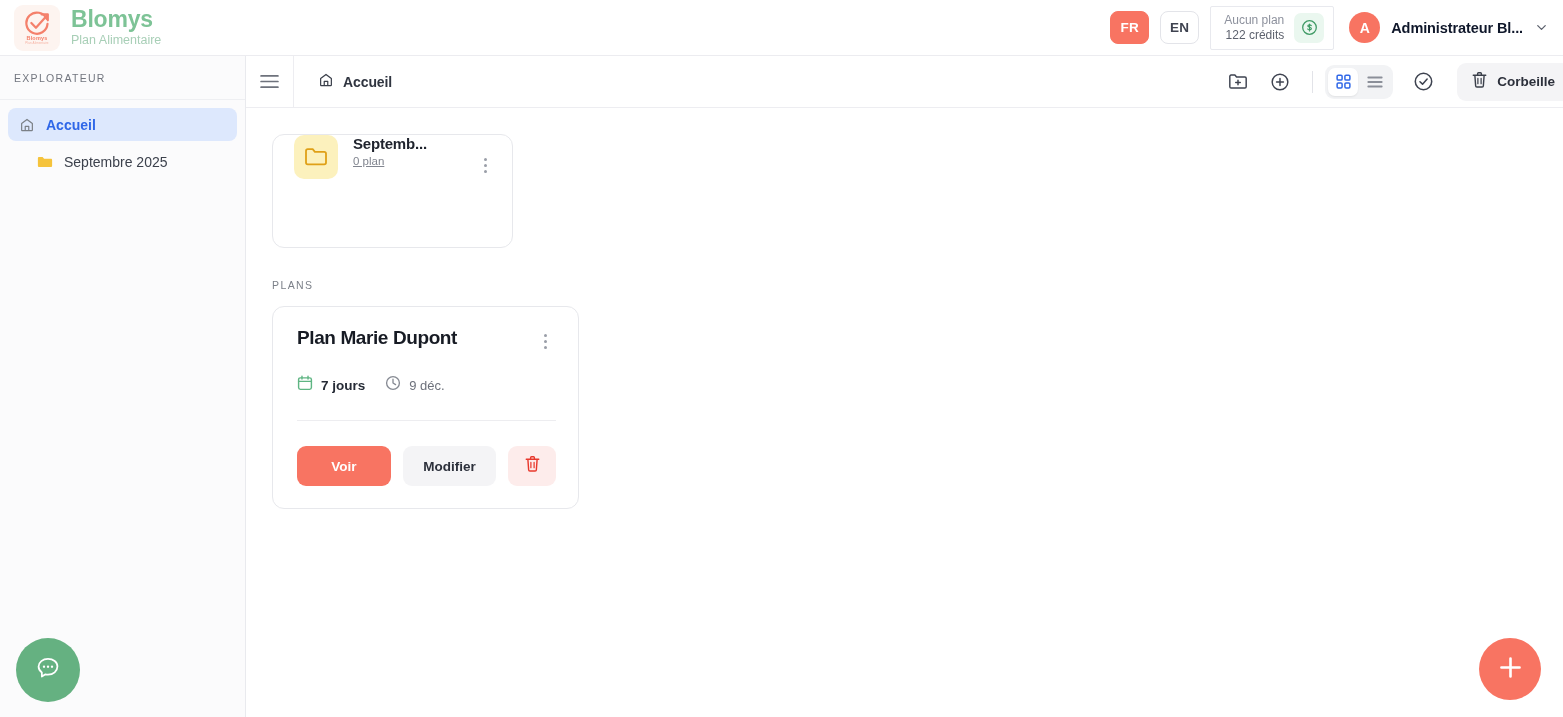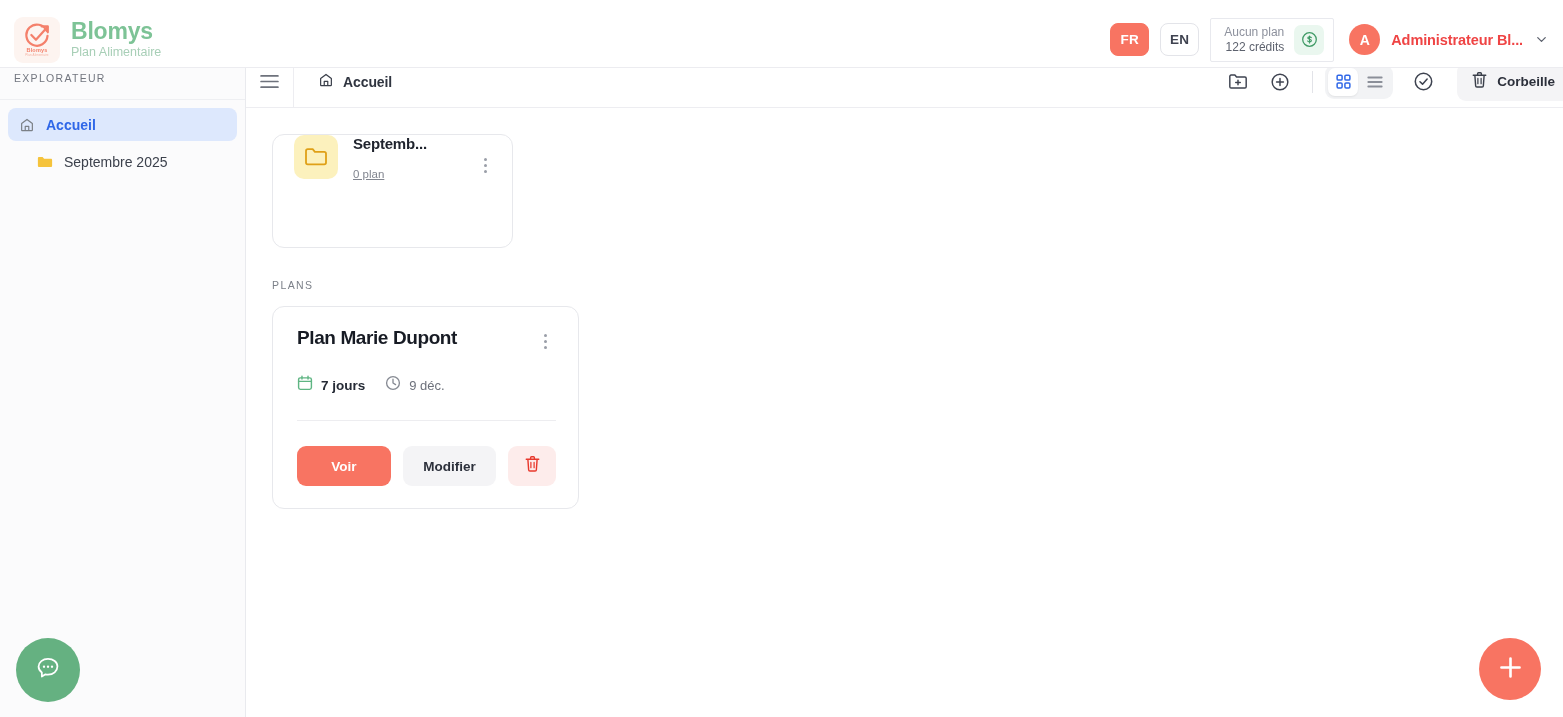--- a/index.html
+++ b/index.html
@@ -6,21 +6,21 @@
   html, body {
     width: 1563px; height: 717px;
     font-family: "Liberation Sans", sans-serif;
     background: #ffffff;
     overflow: hidden;
     -webkit-font-smoothing: antialiased;
   }
 
   
   .topbar {
-    position: absolute; top: 12px; left: 0; right: 0; height: 56px;
+    position: absolute; top: 0; left: 0; right: 0; height: 56px;
     background: #ffffff;
     border-bottom: 1px solid #ececf0;
     display: flex; align-items: center;
     padding: 0 14px 0 14px;
     z-index: 30;
   }
   .brand { display: flex; align-items: center; gap: 11px; }
   .brand-logo {
     width: 46px; height: 46px; border-radius: 9px;
     background: #fdf4f0;
@@ -71,21 +71,21 @@
     display: flex; align-items: center; justify-content: center;
   }
 
   .user-area { display: flex; align-items: center; gap: 11px; cursor: pointer; padding-left: 4px; }
   .avatar {
     width: 31px; height: 31px; border-radius: 50%;
     background: #f87462; color: #fff;
     display: flex; align-items: center; justify-content: center;
     font-size: 14px; font-weight: 600;
   }
-  .user-name { font-size: 14.5px; font-weight: 700; color: #ef4444; letter-spacing: -.1px; }
+  .user-name { font-size: 14.5px; font-weight: 700; color: #0f172a; letter-spacing: -.1px; }
   .chev { color: #5c616d; display: flex; align-items: center; }
 
   
   .sidebar {
     position: absolute; top: 56px; left: 0; width: 246px; bottom: 0;
     background: #fbfbfc;
     border-right: 1px solid #e9eaee;
     z-index: 20;
   }
   .sidebar-head {
@@ -168,21 +168,21 @@
   }
   .folder-thumb {
     width: 44px; height: 44px; border-radius: 10px; background: #fcf1bd;
     display: flex; align-items: center; justify-content: center; flex-shrink: 0;
   }
   .folder-meta { flex: 1; min-width: 0; }
   .folder-title {
     font-size: 15px; font-weight: 700; color: #1f232d;
     white-space: nowrap; overflow: hidden; letter-spacing: -.2px;
   }
-  .folder-count { font-size: 11.5px; color: #81858f; margin-top: 16px; text-decoration: underline; }
+  .folder-count { font-size: 11.5px; color: #81858f; margin-top: 3px; text-decoration: underline; }
   .kebab {
     width: 22px; height: 26px; display: flex; flex-direction: column;
     align-items: center; justify-content: center; gap: 3px; cursor: pointer;
     flex-shrink: 0; align-self: flex-start; margin-top: 17px;
   }
   .kebab i { width: 3px; height: 3px; border-radius: 50%; background: #9a9ea8; display: block; }
 
   
   .plan-card {
     width: 307px; border: 1px solid #e7e8ec; border-radius: 12px;

